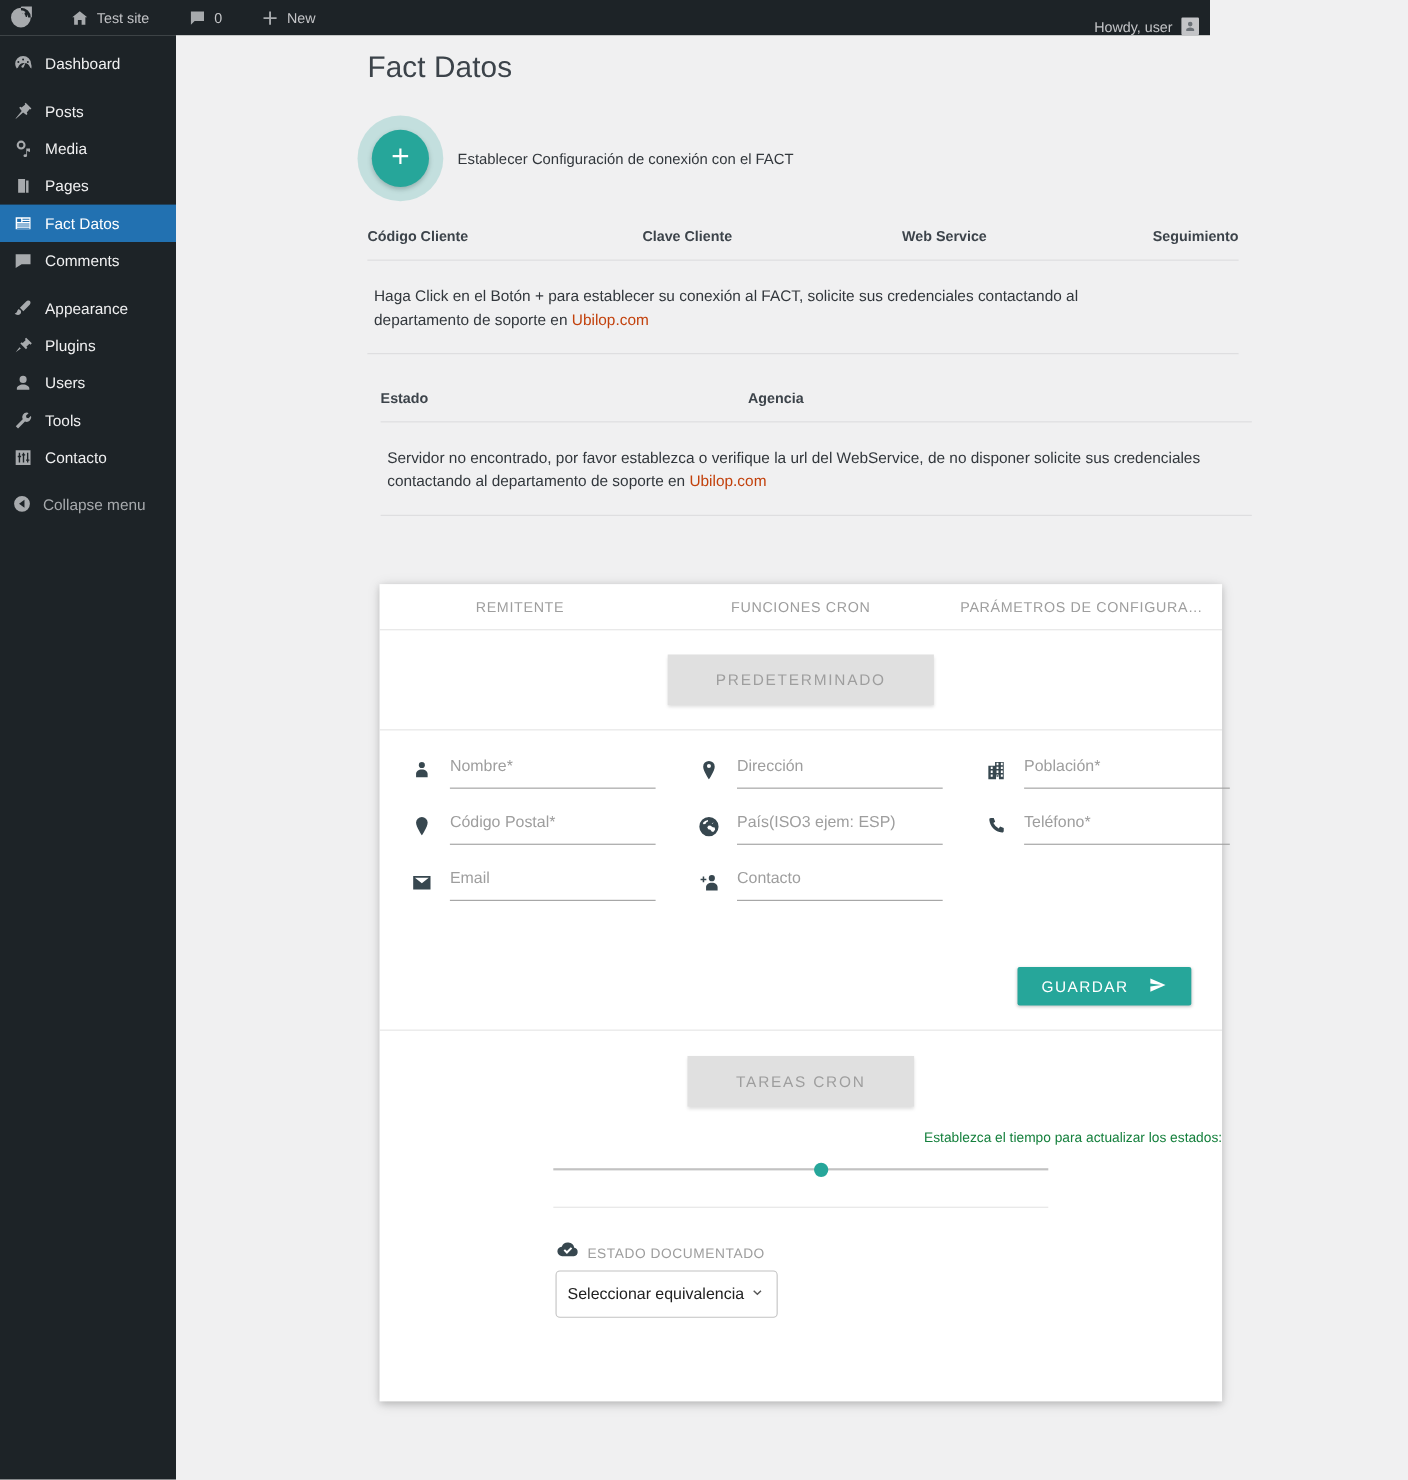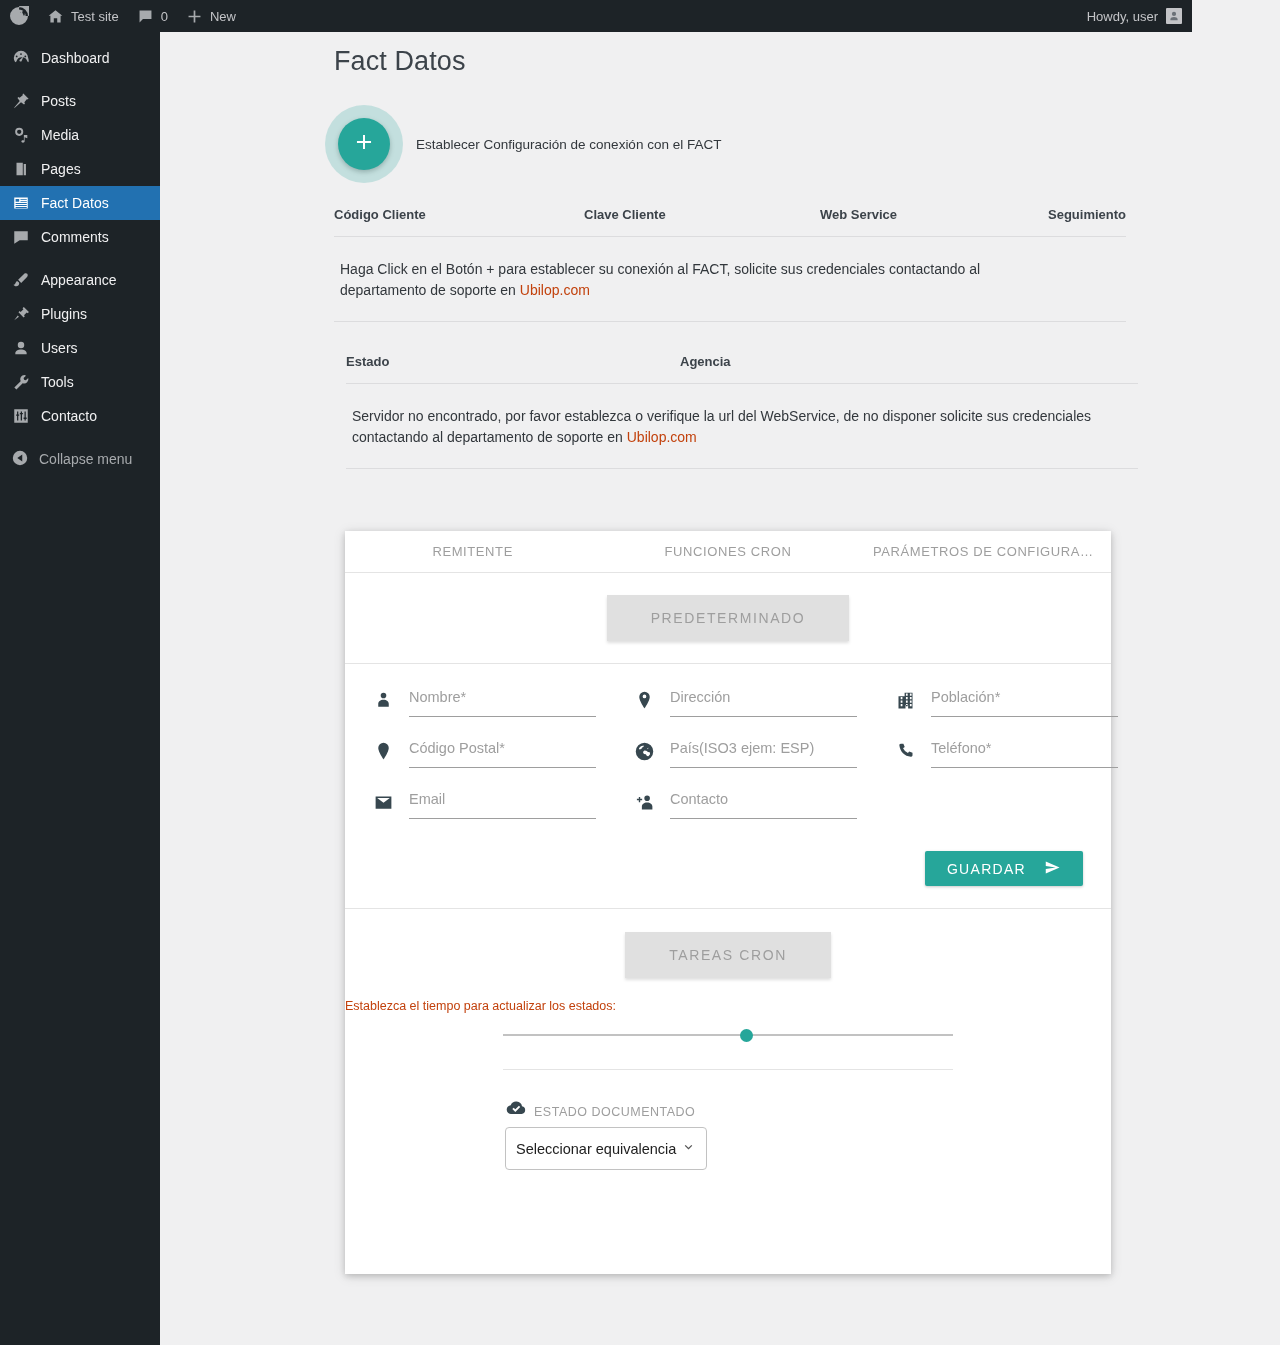--- a/index.html
+++ b/index.html
@@ -6,25 +6,26 @@
   html, body {
     width: 1280px; height: 1345px;
     background: #f0f0f1;
     font-family: "Liberation Sans", sans-serif;
     overflow: hidden;
   }
 
   
   .adminbar {
     position: absolute; top: 0; left: 0;
-    width: 1192px; height: 32px;
+    width: 1100px; height: 32px;
     background: #1d2327;
-    display: flex; align-items: center;
+    display: flex; align-items: flex-end;
     color: #c3c4c7; font-size: 13px;
     z-index: 50;
+    gap: 17px;
   }
   .ab-item {
     display: flex; align-items: center; gap: 7px;
     height: 32px; padding: 0 9px;
     color: #c3c4c7; white-space: nowrap;
   }
   .ab-item svg { display:block; fill:#a7aaad; }
   .ab-spacer { flex: 1; }
   .ab-howdy { display:flex; align-items:center; gap:8px; padding-right:10px; }
   .ab-avatar {
@@ -145,25 +146,25 @@
   }
   .finput::placeholder { color:#9e9e9e; }
 
   .btn-row { display:flex; justify-content:flex-end; padding:12px 28px 22px 28px; }
   .btn-primary {
     background:#26a69a; color:#fff; border:none;
     font-family:"Liberation Sans", sans-serif;
     font-size:14px; letter-spacing:1.3px;
     padding:0 22px; height:35px; border-radius:2px;
     display:flex; align-items:center; gap:18px;
-    box-shadow:0 1px 3px rgba(0,0,0,0.22); cursor:pointer;
+    box-shadow:0 1px 3px rgba(0,0,0,0.22); cursor:pointer;margin-top:28px;
   }
   .btn-primary svg { fill:#fff; }
 
-  .cron-hint { text-align:left; font-size:12.5px; color:#c2410c; padding-top:21px; }
+  .cron-hint { text-align:right; font-size:12.5px; color:#15803d; padding-top:21px; }
   .slider-wrap { display:flex; justify-content:center; padding-top:16px; }
   .slider { position:relative; width:450px; height:12px; }
   .slider .track { position:absolute; top:5px; left:0; width:450px; height:2px; background:#c2c2c2; }
   .slider .thumb {
     position:absolute; top:0; left:241px;
     width:13px; height:13px; border-radius:50%;
     background:#26a69a; cursor:pointer;
   }
 
   .doc-wrap { padding:28px 0 0 160px; }

